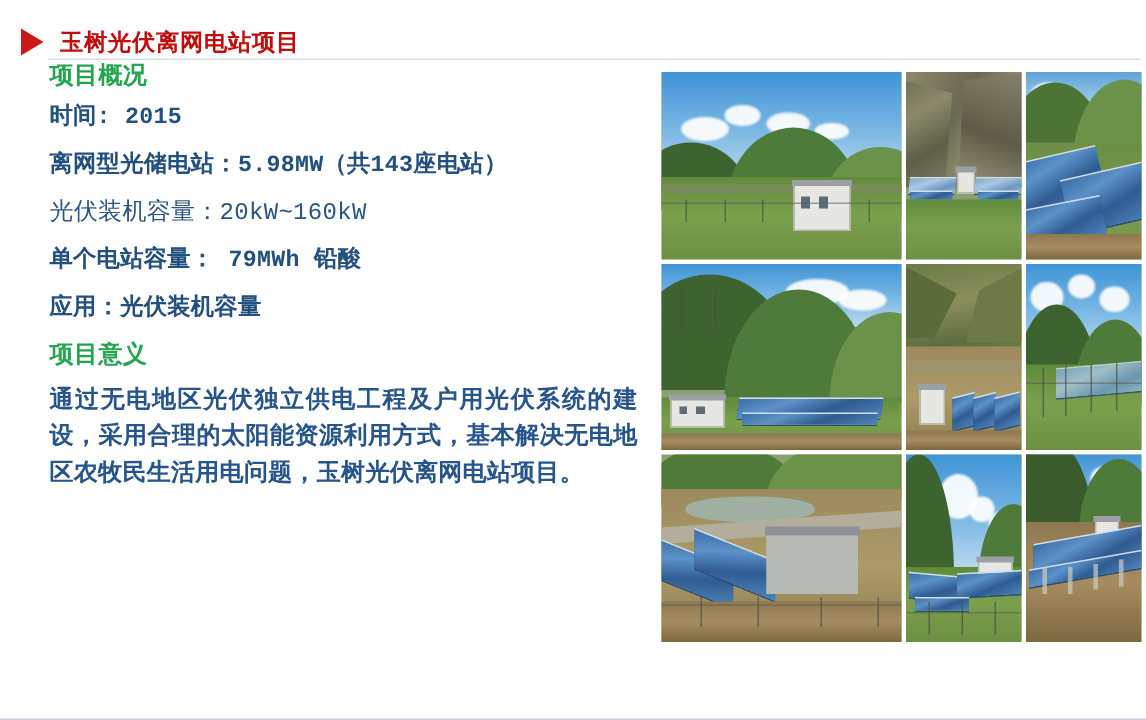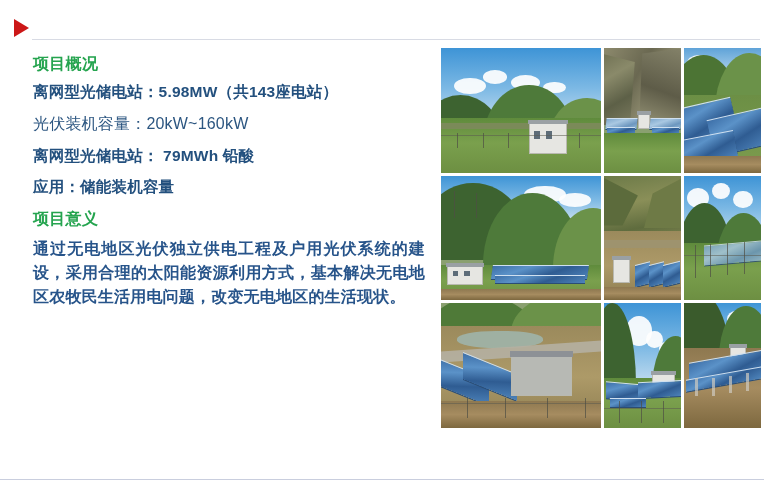--- a/index.html
+++ b/index.html
@@ -49,22 +49,23 @@
     position: absolute;
     left: 32px; top: 39px;
     width: 728px;
     height: 1px;
     background: #d8dbe4;
   }
 
   
   #text-col {
     position: absolute;
-    left: 33px; top: 56px;
+    left: 33px; top: 43px;
     width: 400px;
+    font-family: Liberation Mono, monospace;
   }
 
   .heading-green {
     font-size: 16px;
     font-weight: bold;
     color: #25a44f;
     line-height: 1.0;
     margin-bottom: 12px;
     letter-spacing: 0.3px;
   }
@@ -199,40 +200,42 @@
     left: 0; bottom: 0; width: 764px; height: 40px;
   }
 </style>
 </head>
 <body>
 
 <div id="slide">
 
   <div id="header">
     <div id="header-marker"></div>
+    <div id="header-title">玉树光伏离网电站项目</div>
   </div>
   <div id="header-rule"></div>
 
   <div id="text-col">
 
     <div class="heading-green">项目概况</div>
 
 
+    <div class="spec-line">时间: 2015</div>
 
     <div class="spec-line">离网型光储电站：5.98MW（共143座电站）</div>
 
     <div class="spec-line regular">光伏装机容量：20kW~160kW</div>
 
-    <div class="spec-line">离网型光储电站： 79MWh  铅酸</div>
-
-    <div class="spec-line">应用：储能装机容量</div>
+    <div class="spec-line">单个电站容量： 79MWh  铅酸</div>
+
+    <div class="spec-line">应用：光伏装机容量</div>
 
     <div class="heading-green" id="heading-significance">项目意义</div>
 
-    <div id="body-paragraph">通过无电地区光伏独立供电工程及户用光伏系统的建设，采用合理的太阳能资源利用方式，基本解决无电地区农牧民生活用电问题，改变无电地区的生活现状。</div>
+    <div id="body-paragraph">通过无电地区光伏独立供电工程及户用光伏系统的建设，采用合理的太阳能资源利用方式，基本解决无电地区农牧民生活用电问题，玉树光伏离网电站项目。</div>
   </div>
 
   <div id="photo-grid">
 
     <div class="photo">
       <div class="sky" style="height:58%"></div>
       <div class="cloud" style="left:8%;  top:24%; width:20%; height:13%"></div>
       <div class="cloud" style="left:26%; top:18%; width:15%; height:11%"></div>
       <div class="cloud" style="left:44%; top:22%; width:18%; height:12%"></div>
       <div class="cloud" style="left:64%; top:27%; width:14%; height:9%"></div>

